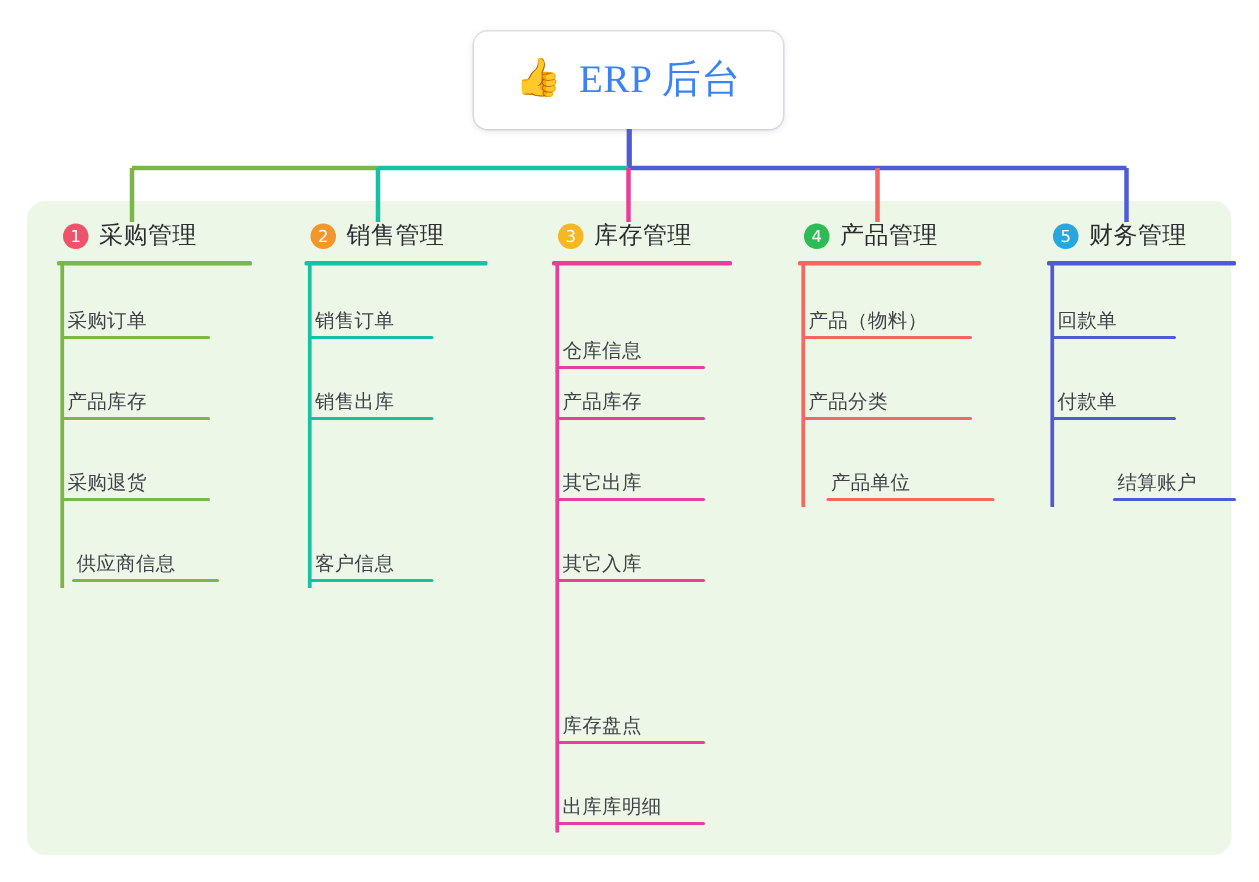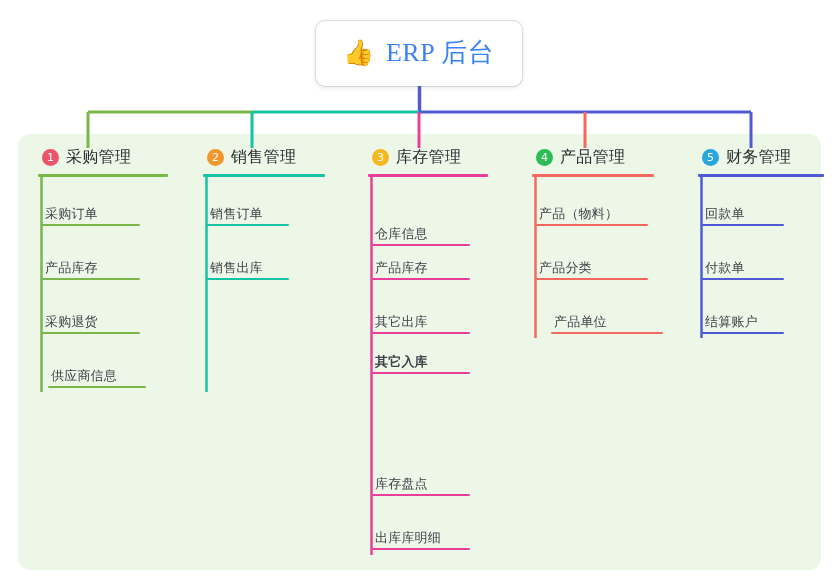--- a/index.html
+++ b/index.html
@@ -224,33 +224,37 @@
       <div class="leaf-rule" style="width: 98px; background: rgb(122, 182, 72);"></div>
     </div>
     <div class="leaf" style="left: 207px; top: 200px; width: 82px;">
       <span class="leaf-label">销售订单</span>
       <div class="leaf-rule" style="width: 82px; background: rgb(22, 194, 163);"></div>
     </div>
     <div class="leaf" style="left: 207px; top: 254px; width: 82px;">
       <span class="leaf-label">销售出库</span>
       <div class="leaf-rule" style="width: 82px; background: rgb(22, 194, 163);"></div>
     </div>
+    <div class="leaf" style="left: 207px; top: 362px; width: 82px;">
+      <span class="leaf-label">客户信息</span>
+      <div class="leaf-rule" style="width: 82px; background: rgb(22, 194, 163);"></div>
+    </div>
     <div class="leaf" style="left: 372px; top: 200px; width: 98px; margin-top: 20px;">
       <span class="leaf-label">仓库信息</span>
       <div class="leaf-rule" style="width: 98px; background: rgb(232, 64, 154);"></div>
     </div>
     <div class="leaf" style="left: 372px; top: 308px; width: 98px;">
       <span class="leaf-label">其它出库</span>
       <div class="leaf-rule" style="width: 98px; background: rgb(232, 64, 154);"></div>
     </div>
     <div class="leaf" style="left: 372px; top: 254px; width: 98px;">
       <span class="leaf-label">产品库存</span>
       <div class="leaf-rule" style="width: 98px; background: rgb(232, 64, 154);"></div>
     </div>
-    <div class="leaf" style="left: 372px; top: 348px; width: 98px; font-weight: bold;">
+    <div class="leaf" style="left: 372px; top: 362px; width: 98px;">
       <span class="leaf-label">其它入库</span>
       <div class="leaf-rule" style="width: 98px; background: rgb(232, 64, 154);"></div>
     </div>
     <div class="leaf" style="left: 372px; top: 524px; width: 98px;">
       <span class="leaf-label">出库库明细</span>
       <div class="leaf-rule" style="width: 98px; background: rgb(232, 64, 154);"></div>
     </div>
     <div class="leaf" style="left: 372px; top: 470px; width: 98px;">
       <span class="leaf-label">库存盘点</span>
       <div class="leaf-rule" style="width: 98px; background: rgb(232, 64, 154);"></div>
@@ -268,17 +272,17 @@
       <div class="leaf-rule" style="width: 112px; background: rgb(244, 104, 95);"></div>
     </div>
     <div class="leaf" style="left: 702px; top: 200px; width: 82px;">
       <span class="leaf-label">回款单</span>
       <div class="leaf-rule" style="width: 82px; background: rgb(79, 91, 213);"></div>
     </div>
     <div class="leaf" style="left: 702px; top: 254px; width: 82px;">
       <span class="leaf-label">付款单</span>
       <div class="leaf-rule" style="width: 82px; background: rgb(79, 91, 213);"></div>
     </div>
-    <div class="leaf" style="left: 702px; top: 308px; width: 82px;">
+    <div class="leaf" style="left: 742px; top: 308px; width: 82px;">
       <span class="leaf-label">结算账户</span>
       <div class="leaf-rule" style="width: 82px; background: rgb(79, 91, 213);"></div>
     </div>
   </div>
 
 </body></html>

